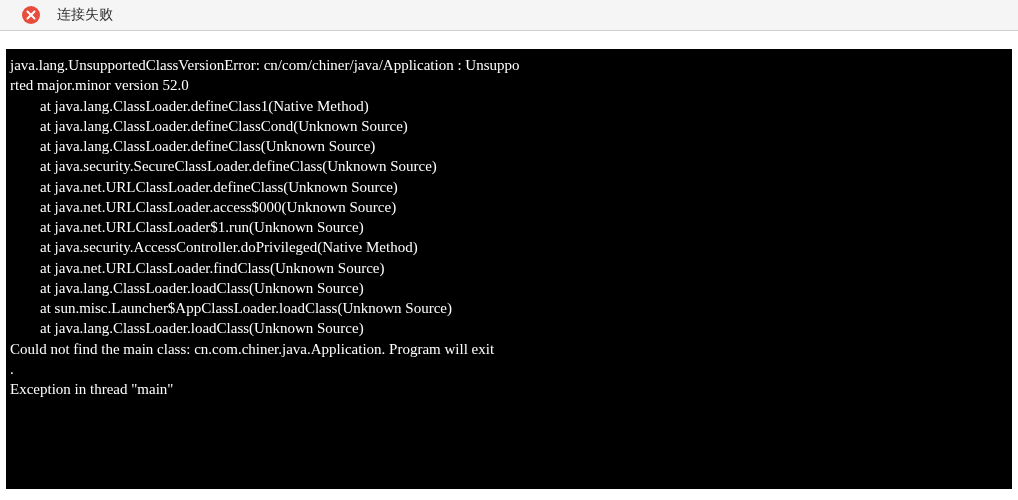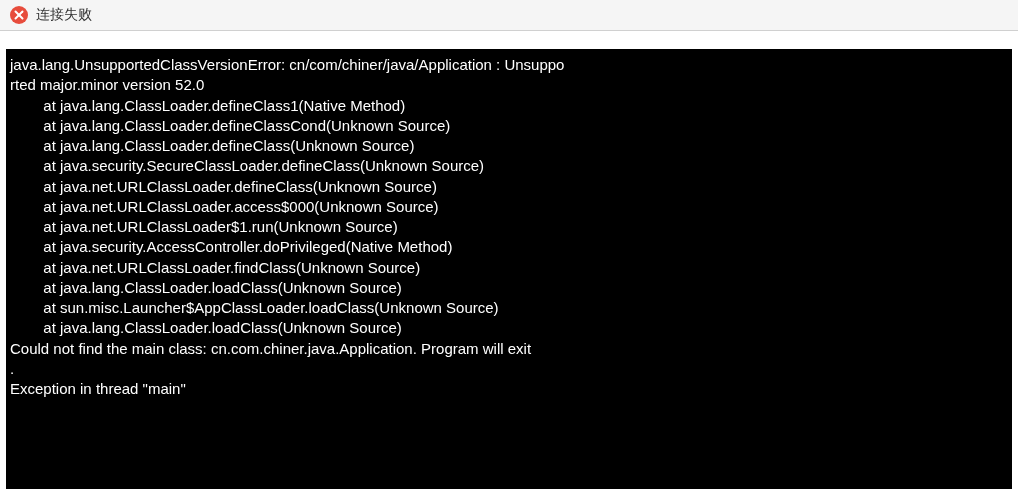--- a/index.html
+++ b/index.html
@@ -4,22 +4,22 @@
 <style>
   * { margin: 0; padding: 0; box-sizing: border-box; }
   body {
     font-family: "Microsoft YaHei", "PingFang SC", Arial, sans-serif;
     background: #ffffff;
     width: 1018px;
   }
   .header {
     display: flex;
     align-items: center;
-    gap: 8px;
-    padding: 6px 10px;
+    gap: 17px;
+    padding: 6px 22px;
     border-bottom: 1px solid #d0d0d0;
     background: #f5f5f5;
   }
   .error-icon {
     width: 18px;
     height: 18px;
     border-radius: 50%;
     background: #e74c3c;
     display: flex;
     align-items: center;
@@ -27,21 +27,21 @@
     flex-shrink: 0;
   }
   .error-icon svg { display: block; }
   .header-title {
     font-size: 14px;
     color: #333333;
   }
   .terminal {
     background: #000000;
     color: #ffffff;
-    font-family: Liberation Sans, sans-serif;
+    font-family: Liberation Serif, serif;
     font-size: 15px;
     line-height: 1.35;
     padding: 6px 16px 20px 4px;
     margin: 18px 6px 6px 6px;
     white-space: pre;
     min-height: 440px;
     overflow-x: hidden;
   }
 </style>
 </head>

